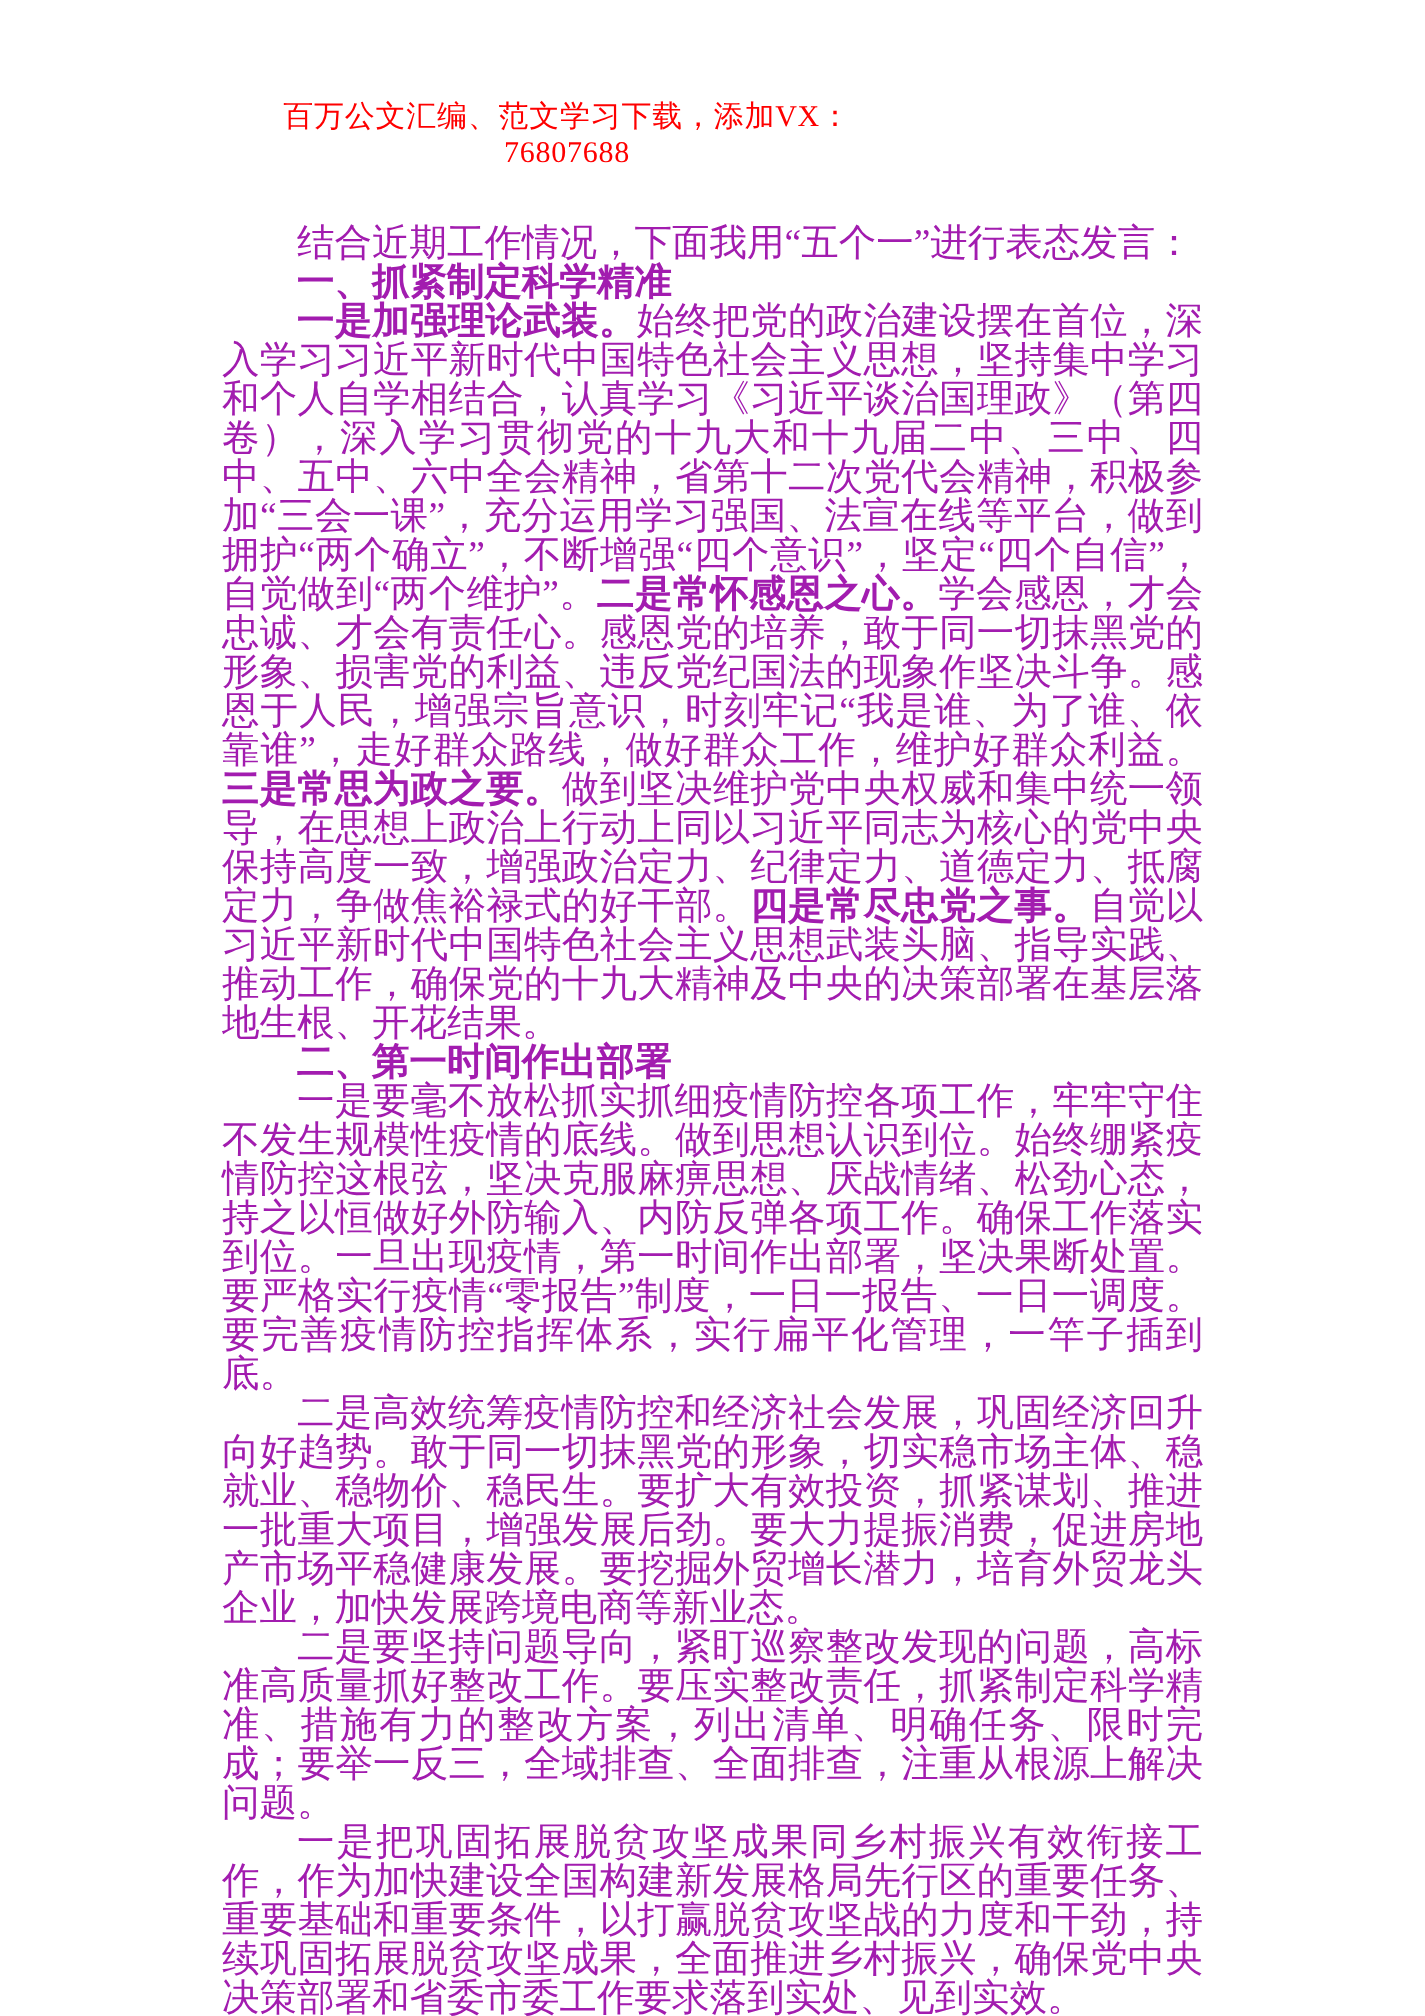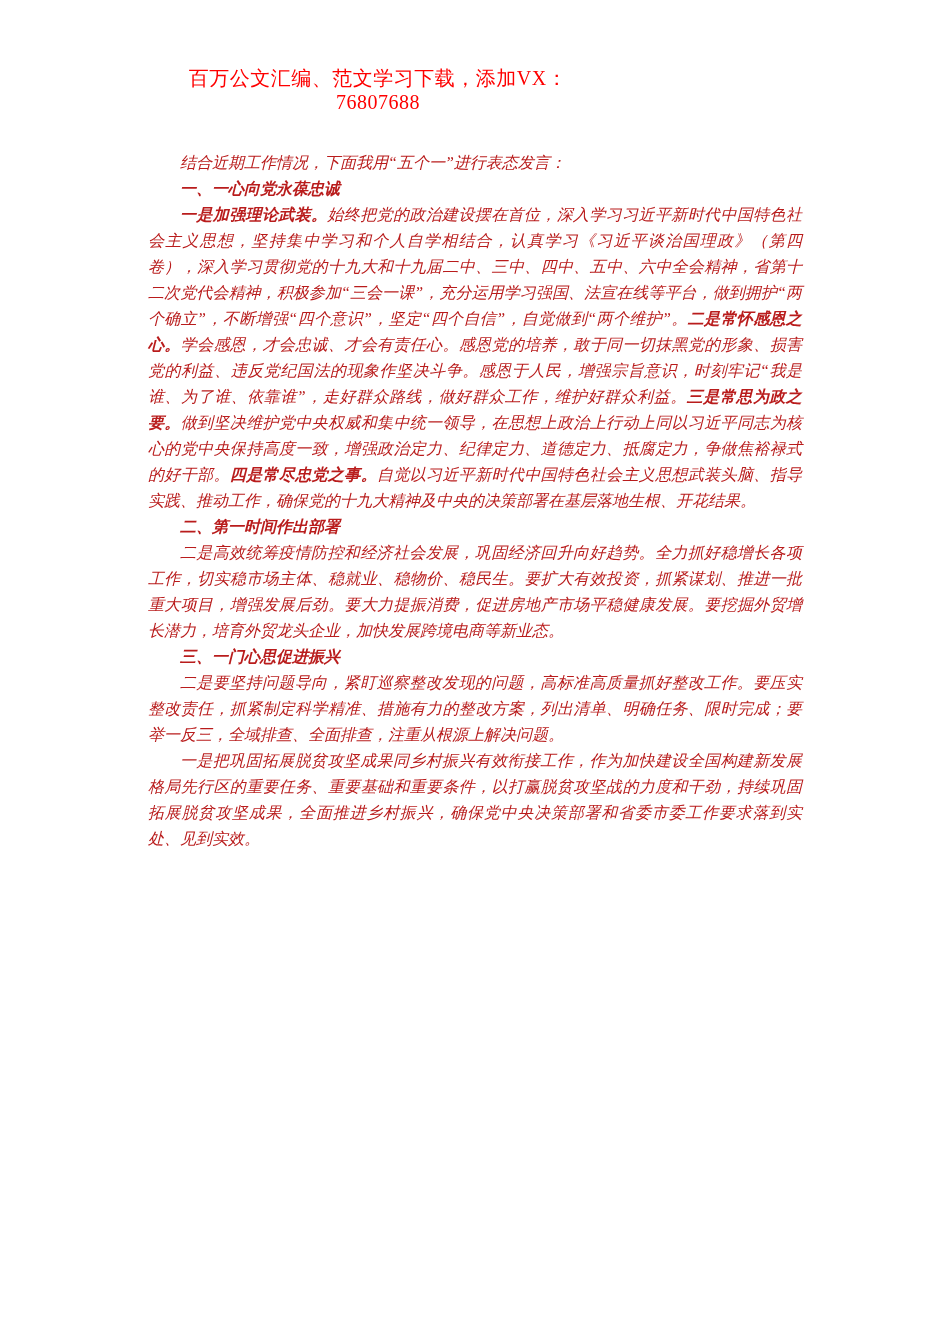--- a/index.html
+++ b/index.html
@@ -22,39 +22,38 @@
     font-size: 20px;
     line-height: 24px;
     letter-spacing: 0.5px;
     margin-bottom: 36px;
     font-weight: 400;
   }
   .doc-body {
     width: 654px;
   }
   .para {
-    font-size: 16px;
+    font-size: 25px;
     line-height: 26px;
     text-align: justify;
     text-indent: 2em;
     word-break: break-all;
-    color: #b91c1c;
-    font-style: italic;
+    color: #a21caf;
   }
   .para .run { font-weight: 400; }
   .para .run.bold, .para.heading .run { font-weight: 700; }
 </style>
 </head>
 <body>
 
 <div class="page">
   <div class="promo" style="color: rgb(254, 0, 0);">百万公文汇编、范文学习下载，添加VX：76807688</div>
   <div class="doc-body">
       <p class="para"><span class="run">结合近期工作情况，下面我用“五个一”进行表态发言：</span></p>
-      <p class="para heading"><span class="run bold">一、一心向党永葆忠诚</span></p>
+      <p class="para heading"><span class="run bold">一、抓紧制定科学精准</span></p>
       <p class="para"><span class="run bold">一是加强理论武装。</span><span class="run">始终把党的政治建设摆在首位，深入学习习近平新时代中国特色社会主义思想，坚持集中学习和个人自学相结合，认真学习《习近平谈治国理政》（第四卷），深入学习贯彻党的十九大和十九届二中、三中、四中、五中、六中全会精神，省第十二次党代会精神，积极参加“三会一课”，充分运用学习强国、法宣在线等平台，做到拥护“两个确立”，不断增强“四个意识”，坚定“四个自信”，自觉做到“两个维护”。</span><span class="run bold">二是常怀感恩之心。</span><span class="run">学会感恩，才会忠诚、才会有责任心。感恩党的培养，敢于同一切抹黑党的形象、损害党的利益、违反党纪国法的现象作坚决斗争。感恩于人民，增强宗旨意识，时刻牢记“我是谁、为了谁、依靠谁”，走好群众路线，做好群众工作，维护好群众利益。</span><span class="run bold">三是常思为政之要。</span><span class="run">做到坚决维护党中央权威和集中统一领导，在思想上政治上行动上同以习近平同志为核心的党中央保持高度一致，增强政治定力、纪律定力、道德定力、抵腐定力，争做焦裕禄式的好干部。</span><span class="run bold">四是常尽忠党之事。</span><span class="run">自觉以习近平新时代中国特色社会主义思想武装头脑、指导实践、推动工作，确保党的十九大精神及中央的决策部署在基层落地生根、开花结果。</span></p>
       <p class="para heading"><span class="run bold">二、第一时间作出部署</span></p>
-      <p class="para"><span class="run">二是高效统筹疫情防控和经济社会发展，巩固经济回升向好趋势。全力抓好稳增长各项工作，切实稳市场主体、稳就业、稳物价、稳民生。要扩大有效投资，抓紧谋划、推进一批重大项目，增强发展后劲。要大力提振消费，促进房地产市场平稳健康发展。要挖掘外贸增长潜力，培育外贸龙头企业，加快发展跨境电商等新业态。</span></p>
-      <p class="para heading"><span class="run bold">三、一门心思促进振兴</span></p>
+      <p class="para"><span class="run">一是要毫不放松抓实抓细疫情防控各项工作，牢牢守住不发生规模性疫情的底线。做到思想认识到位。始终绷紧疫情防控这根弦，坚决克服麻痹思想、厌战情绪、松劲心态，持之以恒做好外防输入、内防反弹各项工作。确保工作落实到位。一旦出现疫情，第一时间作出部署，坚决果断处置。要严格实行疫情“零报告”制度，一日一报告、一日一调度。要完善疫情防控指挥体系，实行扁平化管理，一竿子插到底。</span></p>
+      <p class="para"><span class="run">二是高效统筹疫情防控和经济社会发展，巩固经济回升向好趋势。敢于同一切抹黑党的形象，切实稳市场主体、稳就业、稳物价、稳民生。要扩大有效投资，抓紧谋划、推进一批重大项目，增强发展后劲。要大力提振消费，促进房地产市场平稳健康发展。要挖掘外贸增长潜力，培育外贸龙头企业，加快发展跨境电商等新业态。</span></p>
       <p class="para"><span class="run">二是要坚持问题导向，紧盯巡察整改发现的问题，高标准高质量抓好整改工作。要压实整改责任，抓紧制定科学精准、措施有力的整改方案，列出清单、明确任务、限时完成；要举一反三，全域排查、全面排查，注重从根源上解决问题。</span></p>
       <p class="para"><span class="run">一是把巩固拓展脱贫攻坚成果同乡村振兴有效衔接工作，作为加快建设全国构建新发展格局先行区的重要任务、重要基础和重要条件，以打赢脱贫攻坚战的力度和干劲，持续巩固拓展脱贫攻坚成果，全面推进乡村振兴，确保党中央决策部署和省委市委工作要求落到实处、见到实效。</span></p>
     </div>
 </div>
 
 </body></html>

